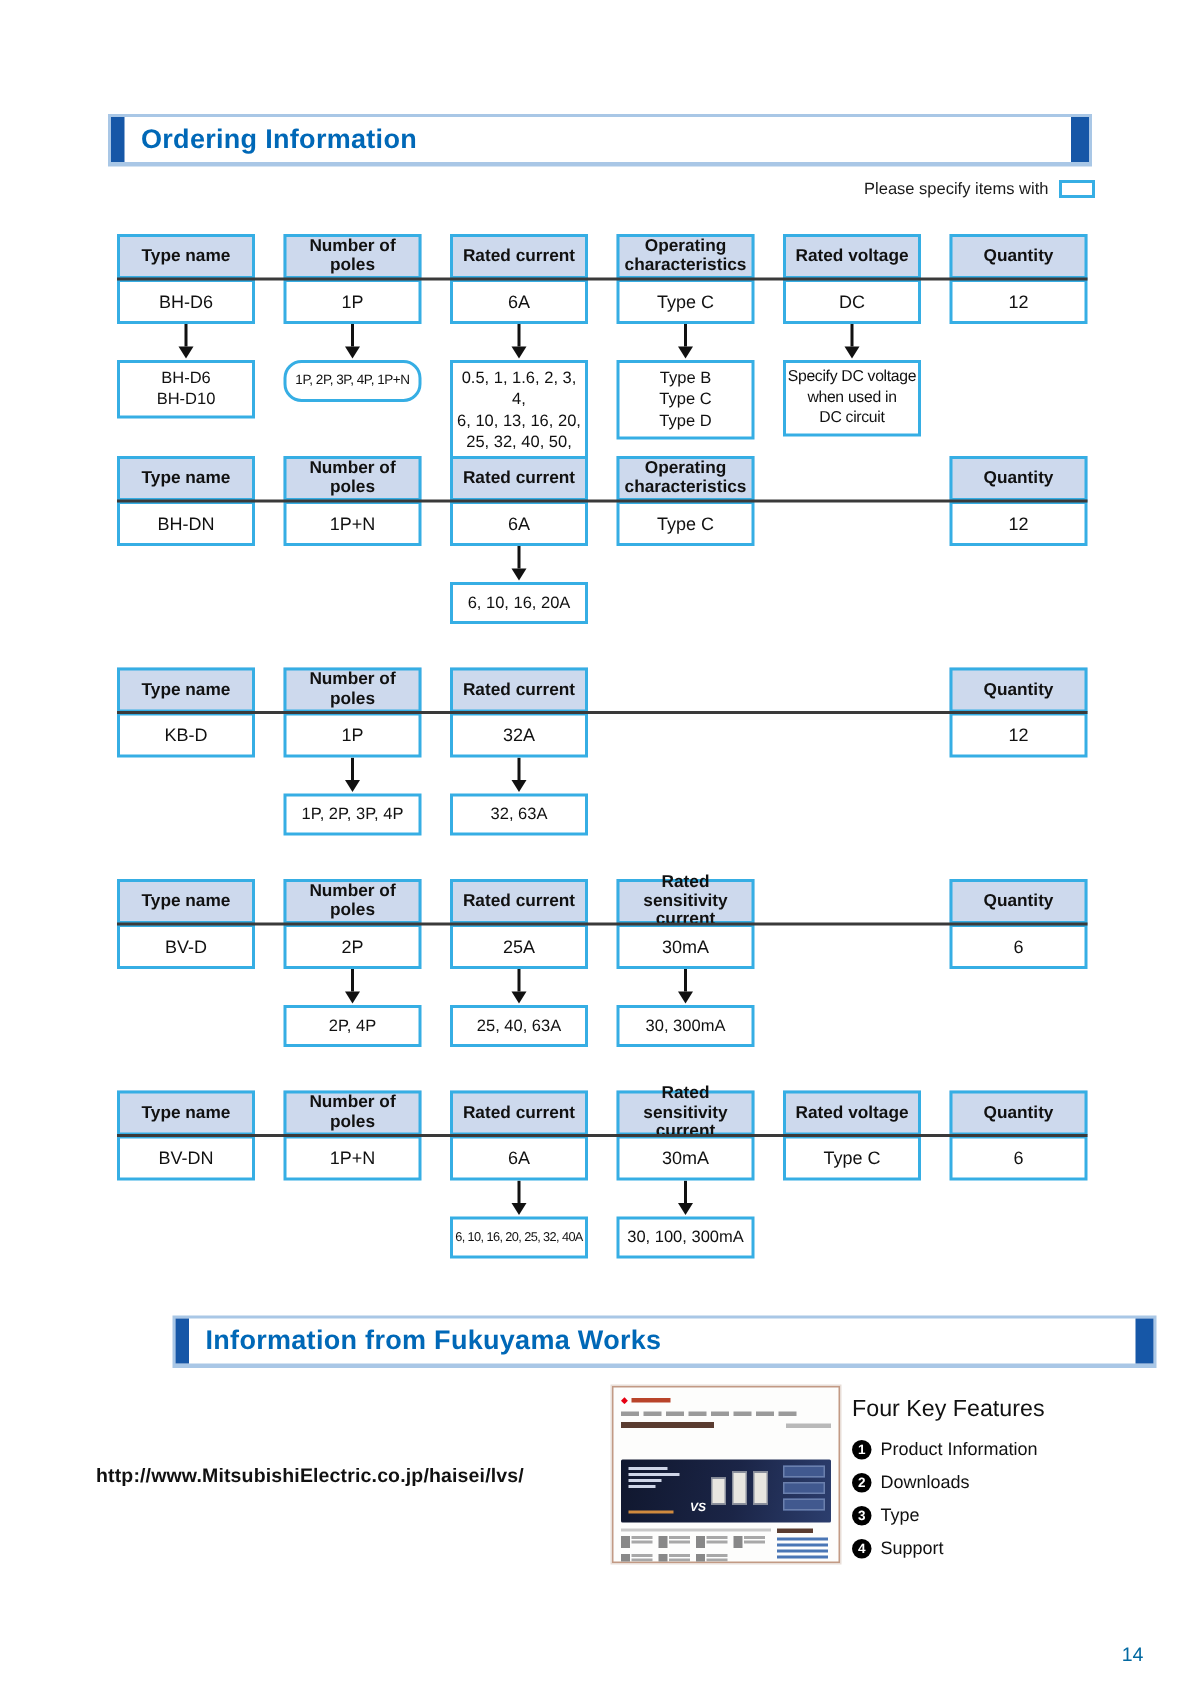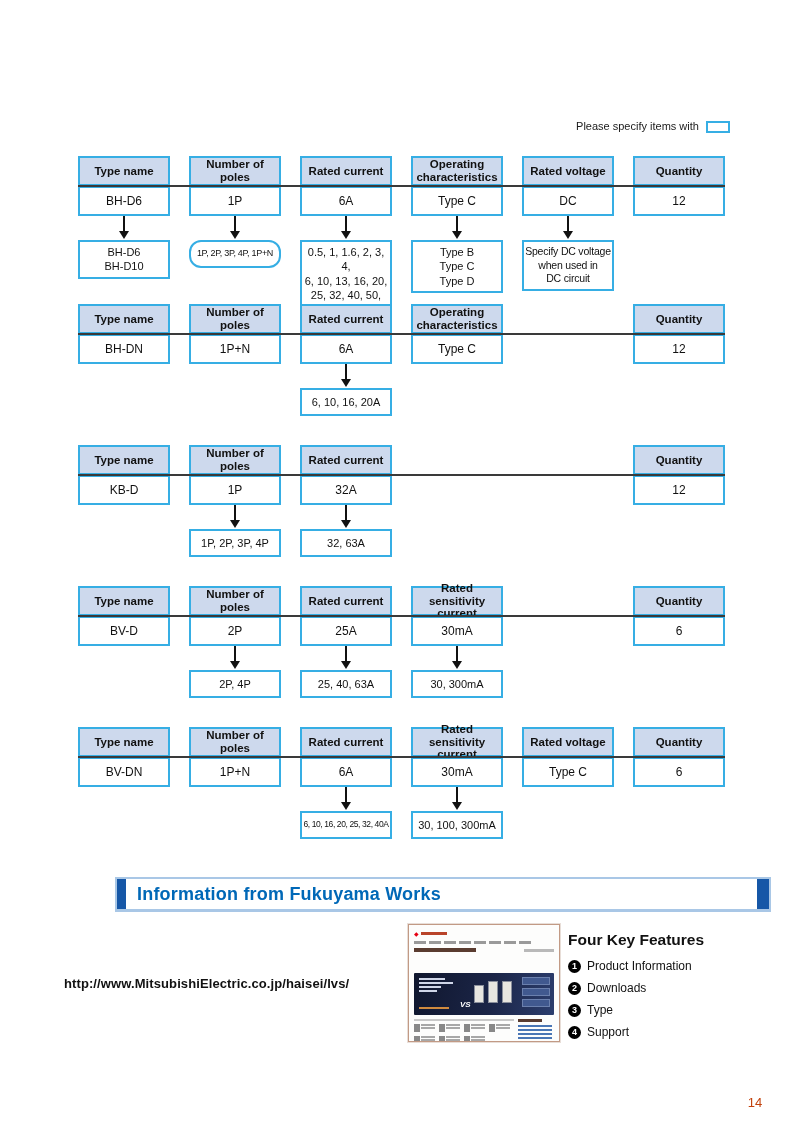--- a/index.html
+++ b/index.html
@@ -42,21 +42,21 @@
   .opt.xsmall{ font-size:8.5px; letter-spacing:-0.4px; }
   .opt.med { font-size:10.5px; letter-spacing:-0.2px; }
   .c1{grid-column:1} .c2{grid-column:2} .c3{grid-column:3}
   .c4{grid-column:4} .c5{grid-column:5} .c6{grid-column:6}
 
   
   .url { position:absolute; left:64px; top:976px; width:345px; text-align:left;
          font-size:13px; font-weight:bold; color:#111; letter-spacing:0.1px; }
 
   .features { position:absolute; left:568px; top:931px; width:215px; }
-  .features .ftitle { font-size:15.5px; font-weight:bold; margin-bottom:10px; }
+  .features .ftitle { font-size:15.5px; font-weight:normal; margin-bottom:10px; }
   .features .fitem { display:flex; align-items:center; gap:6px; font-size:12px; margin-bottom:8px; }
   .features .fbullet { width:13px; height:13px; min-width:13px; border-radius:50%; background:#000;
          color:#fff; font-size:9px; font-weight:bold; display:inline-flex;
          align-items:center; justify-content:center; }
 
   
   .thumb { position:absolute; left:408px; top:924px; width:152px; height:118px;
            background:#fdfdfc; border:1px solid #c29a85; box-shadow:0 0 0 1px #e8ded8;
            padding:4px 5px; font-size:4px; overflow:hidden; }
   .t-top { display:flex; align-items:center; gap:3px; height:9px; }
@@ -87,27 +87,32 @@
   .t-row { display:flex; gap:4px; margin-bottom:4px; }
   .t-item { display:flex; gap:1px; }
   .t-item .ic { width:6px; height:8px; background:#888; }
   .t-item .ln { display:flex; flex-direction:column; gap:1px; }
   .t-item .ln i { width:14px; height:2px; background:#a8a8a8; }
   .t-right { flex:1; }
   .t-right .hd { width:24px; height:3px; background:#5a3c30; margin-bottom:3px; }
   .t-right i { display:block; width:34px; height:2px; background:#4a76b5; margin-bottom:2px; }
 
   .pageno { position:absolute; left:740px; top:1095px; width:30px; text-align:center;
-            font-size:13px; color:#c2410c; }
+            font-size:13px; color:#0369a1; }
 </style>
 </head>
 <body>
 
 <div class="page">
 
+  <div class="secbar" style="top:76px;">
+    <div class="endL"></div>
+    <div class="endR"></div>
+    <div class="sectitle">Ordering Information</div>
+  </div>
 
   <div class="note">
     <span>Please specify items with</span>
     <span class="chip"></span>
   </div>
 
   <div class="group" style="top:156px;">
     <div class="ggrid">
       <div class="hline"></div>
       <div class="cell head c1">

